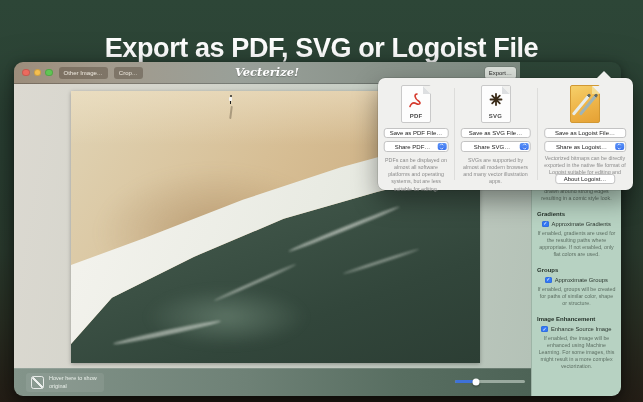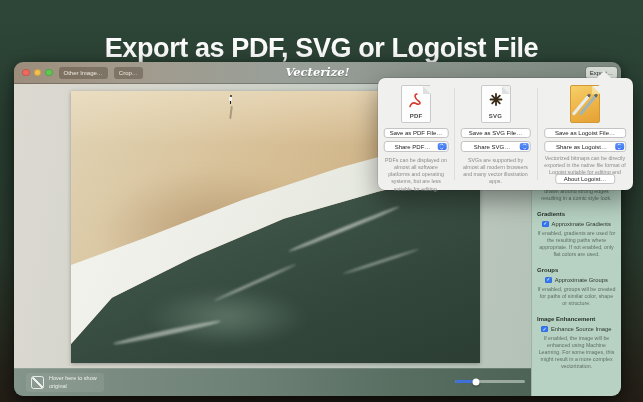--- a/index.html
+++ b/index.html
@@ -10,21 +10,21 @@
     background:linear-gradient(180deg,#2d4637 0%, #2b4134 38%, #2c3d30 62%, #2a3024 80%, #261f17 100%); }
 
   
   .banner { position:absolute; top:11px; left:0; right:0; text-align:center;
     font-size:27px; font-weight:bold; letter-spacing:-0.4px; color:#fff;margin-top:22px; }
 
   
   .window { position:absolute; left:14px; top:62px; width:607px; height:334px;
     border-radius:9px; box-shadow:0 16px 38px rgba(0,0,0,.55), 0 2px 8px rgba(0,0,0,.35); overflow:hidden; }
 
-  .titlebar { position:absolute; left:0; top:0; width:607px; height:22px;
+  .titlebar { position:absolute; left:0; top:0; width:506px; height:22px;
     background:linear-gradient(90deg,#9c8d7b 0%, #a29a8c 18%, #99a099 45%, #8b948c 70%, #7e8b82 100%);
     border-bottom:1px solid rgba(0,0,0,.22); display:flex; align-items:center; }
   .lights { display:flex; gap:4px; margin-left:8px; }
   .light { width:7.5px; height:7.5px; border-radius:50%; border:0.5px solid rgba(0,0,0,.15); }
   .light.r { background:#ec6a5e; } .light.y { background:#f5bf4f; } .light.g { background:#61c554; }
   .tb-btn { margin-left:6px; height:12px; padding:0 5px; display:flex; align-items:center;
     background:rgba(70,58,45,.38); border-radius:3px; color:#f0ebe1; font-size:6px; white-space:nowrap; }
   .win-title { position:absolute; left:0; right:0; top:3px; text-align:center; pointer-events:none;
     font-family:"DejaVu Serif", serif; font-style:italic; font-weight:bold; font-size:11.5px; color:#fff;
     text-shadow:0 1px 1px rgba(0,0,0,.25); }

